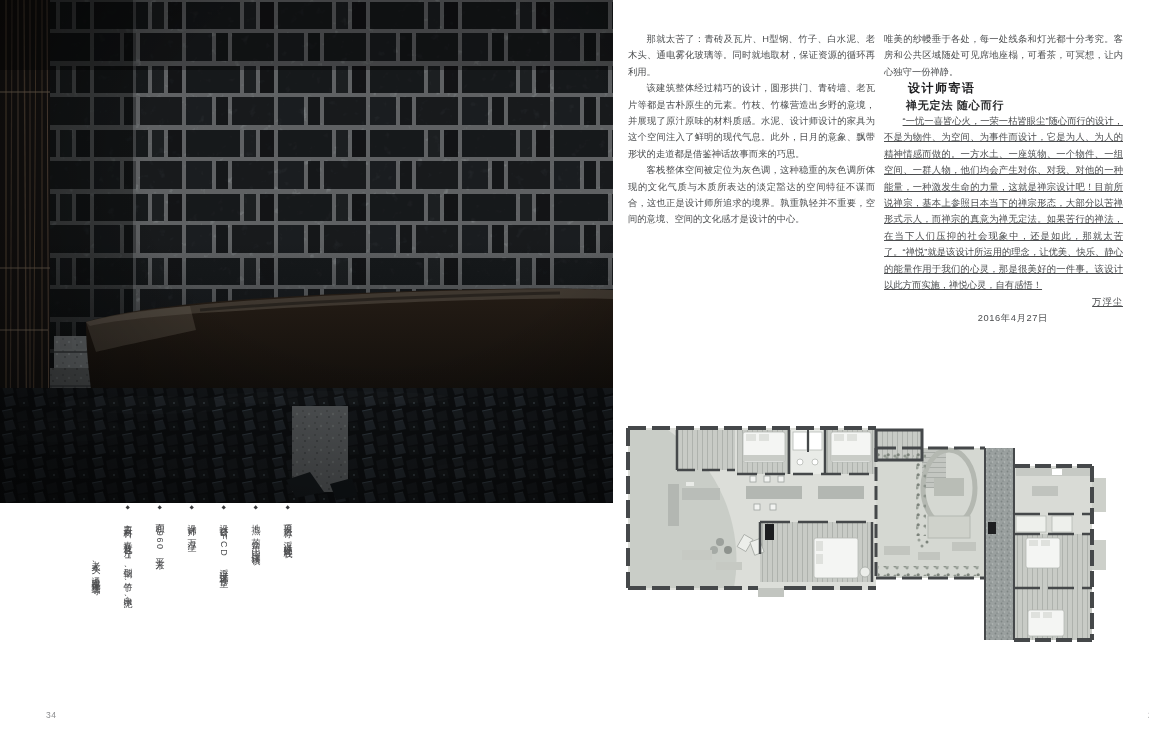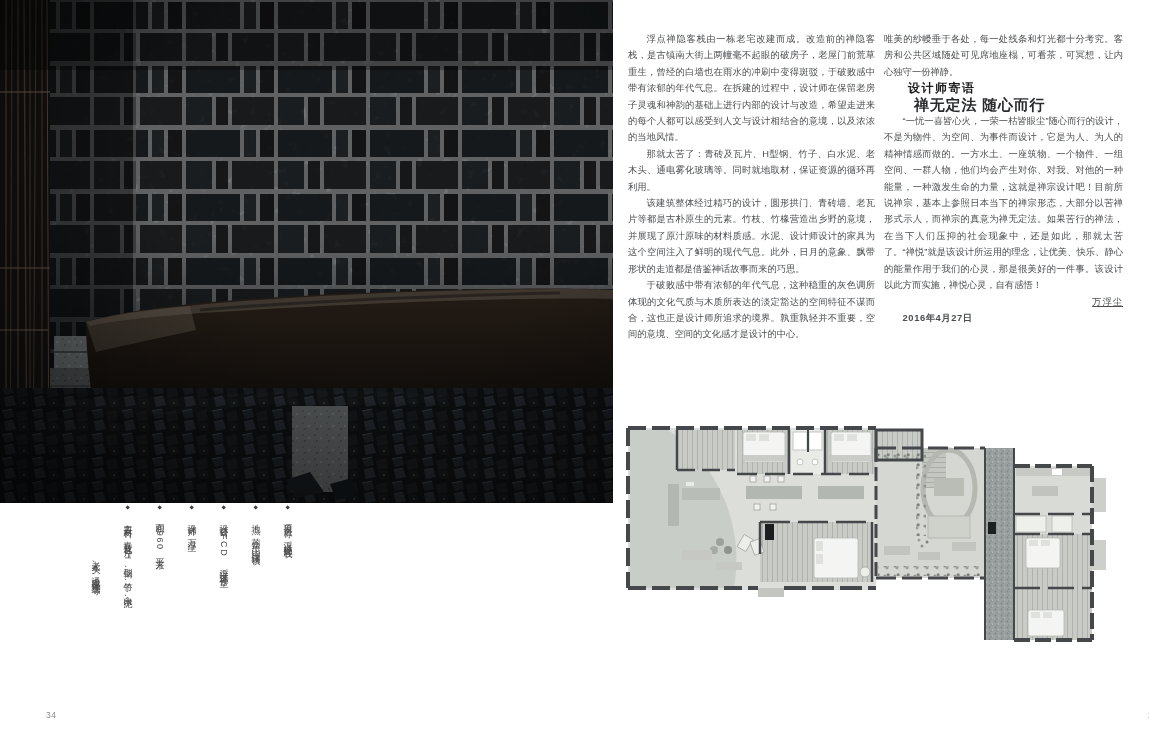--- a/index.html
+++ b/index.html
@@ -26,24 +26,24 @@
   .page-num{position:absolute;font-size:8.5px;color:#8a8b8d;letter-spacing:0.5px;}
   .page-num.left{left:46px;top:710px;}
   .page-num.right{left:1148px;top:710px;}
   
   .col-text{position:absolute;top:31px;font-size:9.3px;line-height:16.4px;text-align:justify;color:#4b4d4f;}
   .col-1{left:628px;width:247px;}
   .col-2{left:884px;width:239px;}
   .col-text p{margin:0;text-indent:2em;}
   .col-text p.no-indent{text-indent:0;}
   .dn-heading{margin-top:17px;font-size:12px;font-weight:bold;color:#1d1d1f;letter-spacing:1.5px;text-indent:0;}
-  .dn-subheading{margin-top:15px;font-size:15px;font-weight:bold;color:#2a2b2d;letter-spacing:0.8px;text-indent:0;}
-  .dn-body{margin-top:5px;text-indent:1em;}
+  .dn-subheading{margin-top:15px;font-size:11px;font-weight:bold;color:#2a2b2d;letter-spacing:0.8px;text-indent:0;}
+  .dn-body{margin-top:5px;text-indent:1em;text-decoration:underline;}
   .dn-sign{margin-top:27px;text-align:right;text-indent:0;letter-spacing:1px;text-decoration:underline;}
-  .dn-date{margin-top:6px;text-align:left;text-indent:0;letter-spacing:0.6px;font-weight:bold;}
+  .dn-date{margin-top:6px;text-align:center;text-indent:0;letter-spacing:0.6px;}
   
   .floorplan{position:absolute;left:622px;top:422px;width:490px;margin:0;}
   .floorplan svg{display:block;}
   .floorplan figcaption{
     margin-top:9px;text-align:center;font-size:9px;color:#636466;letter-spacing:2px;
   }
 </style>
 </head>
 <body>
 
@@ -172,24 +172,23 @@
       <span>主要材料：青砖及瓦片、H型钢、竹子、白水泥、</span>
     </div>
     <div class="info-col continuation">
       <span>老木头、通电雾化玻璃等</span>
     </div>
   </div>
 
   <div class="page-num left">34</div>
 
   <div class="col-text col-1">
-    <p>浮点禅隐客栈由一栋老宅改建而成。改造前的禅隐客栈，是古镇南大街上两幢毫不起眼的破房子，老屋门前荒草重生，曾经的白墙也在雨水的冲刷中变得斑驳，于破败感中带有浓郁的年代气息。在拆建的过程中，设计师在保留老房子灵魂和神韵的基础上进行内部的设计与改造，希望走进来的每个人都可以感受到人文与设计相结合的意境，以及浓浓的当地风情。</p>
     <p>那就太苦了：青砖及瓦片、H型钢、竹子、白水泥、老木头、通电雾化玻璃等。同时就地取材，保证资源的循环再利用。</p>
     <p>该建筑整体经过精巧的设计，圆形拱门、青砖墙、老瓦片等都是古朴原生的元素。竹枝、竹椽营造出乡野的意境，并展现了原汁原味的材料质感。水泥、设计师设计的家具为这个空间注入了鲜明的现代气息。此外，日月的意象、飘带形状的走道都是借鉴神话故事而来的巧思。</p>
-    <p>于破败感中带有浓郁的年代气息，这种稳重的灰色调所体现的文化气质与木质所表达的淡定豁达的空间特征不谋而合，这也正是设计师所追求的境界。孰重孰轻并不重要，空间的意境、空间的文化感才是设计的中心。</p>
+    <p>客栈整体空间被定位为灰色调，这种稳重的灰色调所体现的文化气质与木质所表达的淡定豁达的空间特征不谋而合，这也正是设计师所追求的境界。孰重孰轻并不重要，空间的意境、空间的文化感才是设计的中心。</p>
   </div>
 
   <div class="col-text col-2">
     <p class="no-indent">唯美的纱幔垂于各处，每一处线条和灯光都十分考究。客房和公共区域随处可见席地座榻，可看茶，可冥想，让内心独守一份禅静。</p>
     <p class="dn-heading">设计师寄语</p>
     <p class="dn-subheading">禅无定法 随心而行</p>
     <p class="dn-body">“一忧一喜皆心火，一荣一枯皆眼尘”随心而行的设计，不是为物件、为空间、为事件而设计，它是为人、为人的精神情感而做的。一方水土、一座筑物、一个物件、一组空间、一群人物，他们均会产生对你、对我、对他的一种能量，一种激发生命的力量，这就是禅宗设计吧！目前所说禅宗，基本上参照日本当下的禅宗形态，大部分以苦禅形式示人，而禅宗的真意为禅无定法。如果苦行的禅法，在当下人们压抑的社会现象中，还是如此，那就太苦了。“禅悦”就是该设计所运用的理念，让优美、快乐、静心的能量作用于我们的心灵，那是很美好的一件事。该设计以此方而实施，禅悦心灵，自有感悟！</p>
     <p class="dn-sign">万浮尘</p>
     <p class="dn-date">2016年4月27日</p>
   </div>

